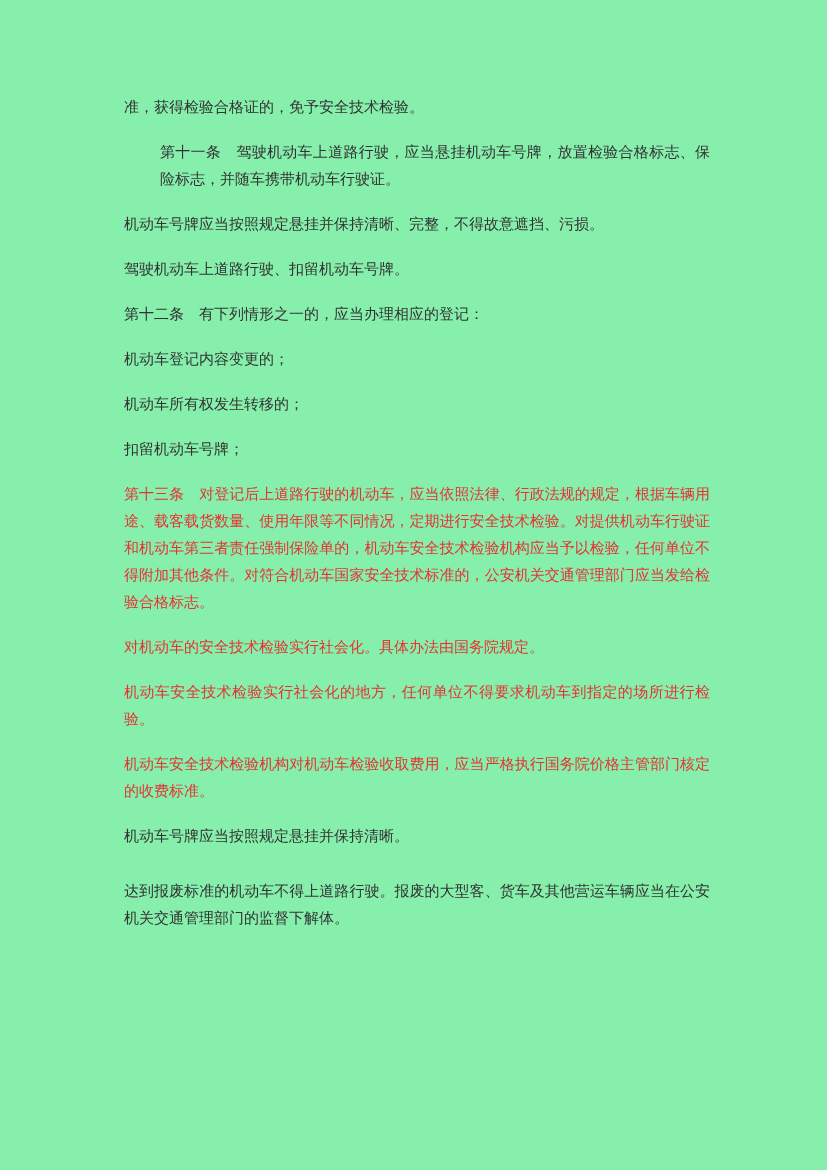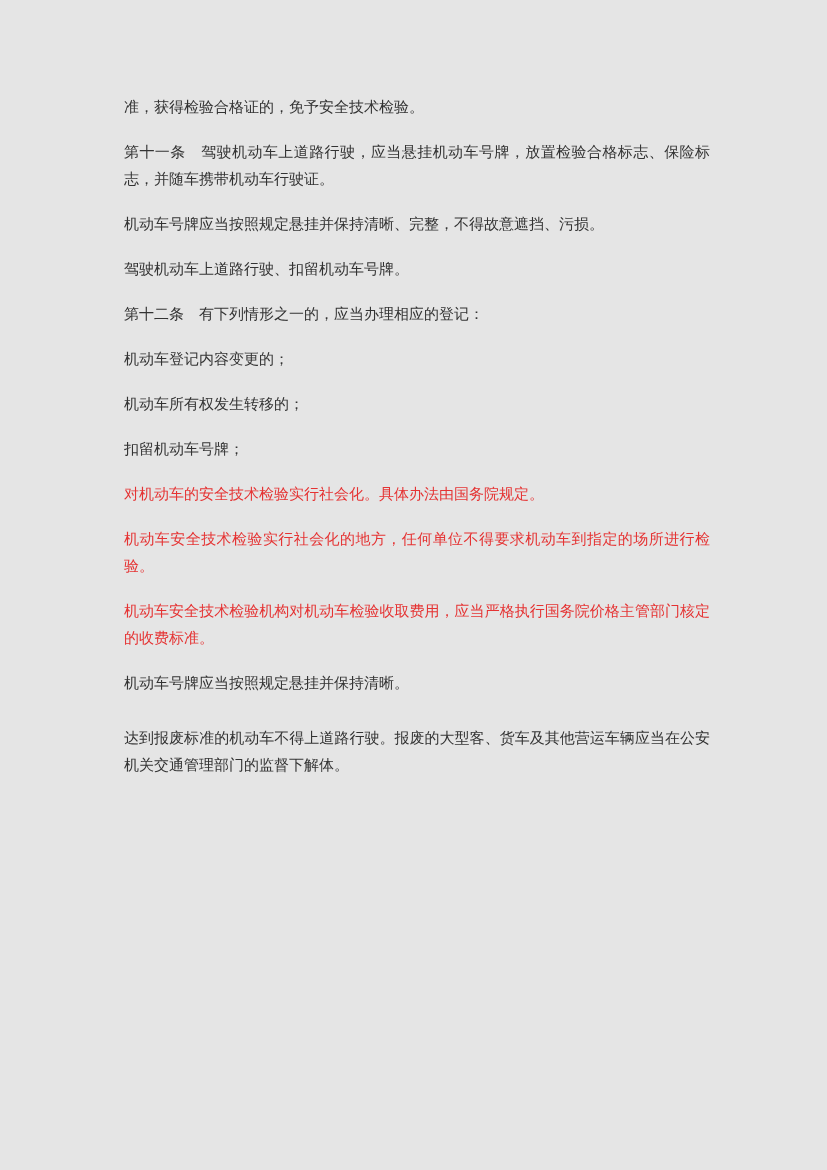--- a/index.html
+++ b/index.html
@@ -4,21 +4,21 @@
 <style>
   html, body {
     margin: 0;
     padding: 0;
     background: #ffffff;
   }
   .page {
     position: relative;
     width: 827px;
     height: 1170px;
-    background: #e5e5e5;
+    background: #86efac;
     overflow: hidden;
     font-family: "DejaVu Serif", "Liberation Serif", serif;
   }
   .content {
     position: absolute;
     top: 94px;
     left: 124px;
     width: 586px;
   }
   .para {
@@ -30,26 +30,27 @@
     word-break: break-all;
     color: #333333;
   }
 </style>
 </head>
 <body>
 
 <div class="page">
   <div class="content">
     <p class="para" style="color: rgb(51, 51, 51);">准，获得检验合格证的，免予安全技术检验。</p>
-    <p class="para" style="color: rgb(51, 51, 51);">第十一条　驾驶机动车上道路行驶，应当悬挂机动车号牌，放置检验合格标志、保险标志，并随车携带机动车行驶证。</p>
+    <p class="para" style="color: rgb(51, 51, 51); margin-left: 36px;">第十一条　驾驶机动车上道路行驶，应当悬挂机动车号牌，放置检验合格标志、保险标志，并随车携带机动车行驶证。</p>
     <p class="para" style="color: rgb(51, 51, 51);">机动车号牌应当按照规定悬挂并保持清晰、完整，不得故意遮挡、污损。</p>
     <p class="para" style="color: rgb(51, 51, 51);">驾驶机动车上道路行驶、扣留机动车号牌。</p>
     <p class="para" style="color: rgb(51, 51, 51);">第十二条　有下列情形之一的，应当办理相应的登记：</p>
     <p class="para" style="color: rgb(51, 51, 51);">机动车登记内容变更的；</p>
     <p class="para" style="color: rgb(51, 51, 51);">机动车所有权发生转移的；</p>
     <p class="para" style="color: rgb(51, 51, 51);">扣留机动车号牌；</p>
+    <p class="para" style="color: rgb(229, 51, 51);">第十三条　对登记后上道路行驶的机动车，应当依照法律、行政法规的规定，根据车辆用途、载客载货数量、使用年限等不同情况，定期进行安全技术检验。对提供机动车行驶证和机动车第三者责任强制保险单的，机动车安全技术检验机构应当予以检验，任何单位不得附加其他条件。对符合机动车国家安全技术标准的，公安机关交通管理部门应当发给检验合格标志。</p>
     <p class="para" style="color: rgb(229, 51, 51);">对机动车的安全技术检验实行社会化。具体办法由国务院规定。</p>
     <p class="para" style="color: rgb(229, 51, 51);">机动车安全技术检验实行社会化的地方，任何单位不得要求机动车到指定的场所进行检验。</p>
     <p class="para" style="color: rgb(229, 51, 51);">机动车安全技术检验机构对机动车检验收取费用，应当严格执行国务院价格主管部门核定的收费标准。</p>
     <p class="para" style="color: rgb(51, 51, 51);">机动车号牌应当按照规定悬挂并保持清晰。</p>
     <p class="para" style="color: rgb(51, 51, 51); margin-top: 28px;">达到报废标准的机动车不得上道路行驶。报废的大型客、货车及其他营运车辆应当在公安机关交通管理部门的监督下解体。</p>
   </div>
 </div>
 
 </body></html>

